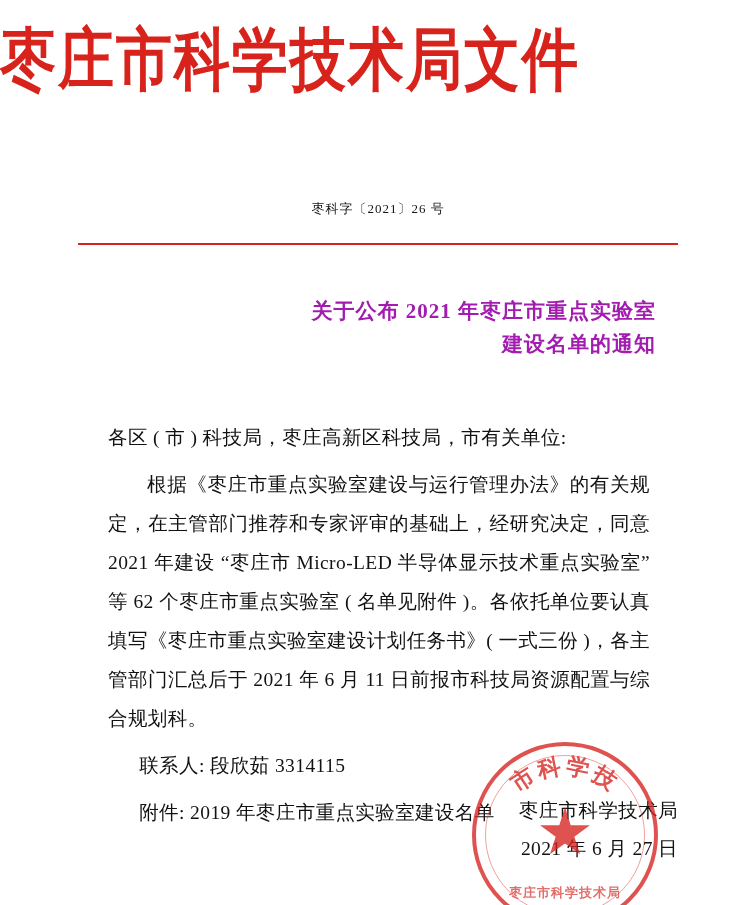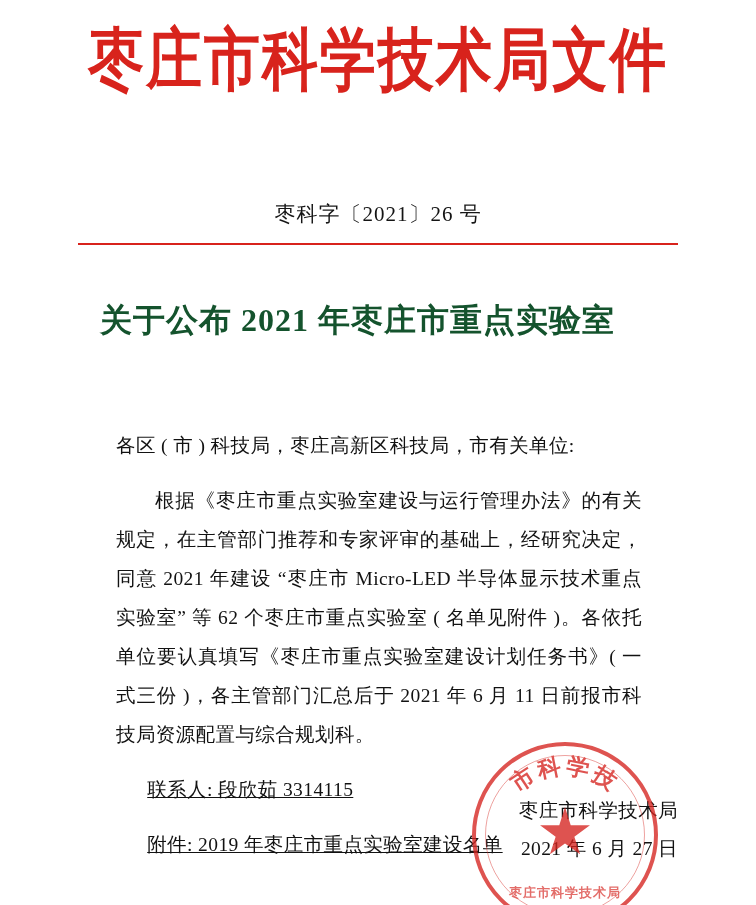--- a/index.html
+++ b/index.html
@@ -21,95 +21,94 @@
     width: 756px;
     height: 905px;
   }
 
   
   .masthead {
     position: absolute;
     top: 22px;
     left: 0;
     width: 756px;
-    text-align: center;
+    text-align: left;
   }
   .masthead-title {
     font-family: "Liberation Serif", "DejaVu Serif", serif;
     font-weight: bold;
     font-size: 56px;
     line-height: 1.12;
     letter-spacing: 2px;
     color: #d8231c;
     white-space: nowrap;
     transform: scaleY(1.22);
     transform-origin: center top;
   }
 
   
   .doc-number {
     position: absolute;
     top: 200px;
     left: 0;
     width: 756px;
     text-align: center;
-    font-size: 21px;
+    font-size: 13px;
     letter-spacing: 1px;
     color: #141414;
   }
 
   
   .red-rule {
     position: absolute;
     top: 243px;
     left: 78px;
     width: 600px;
     height: 2px;
     background: #d8231c;
   }
 
   
   .doc-title {
     position: absolute;
     top: 295px;
     left: 100px;
     width: 556px;
-    text-align: left;
-    font-size: 32px;
+    text-align: right;
+    font-size: 21px;
     font-weight: bold;
     line-height: 1.58;
     letter-spacing: 1px;
-    color: #14532d;
+    color: #a21caf;
   }
   .doc-title .line {
     display: block;
   }
 
   
   .body-block {
     position: absolute;
     top: 410px;
     left: 100px;
     width: 558px;
     font-size: 19.5px;
     line-height: 2.0;
     color: #121212;
     letter-spacing: 0.4px;
   }
   .body-block p {
-    margin: 16px;
+    margin: 8px;
     text-align: justify;
     text-justify: inter-ideograph;
   }
   .p-indent {
     text-indent: 2em;
   }
   .p-sign-indent {
     text-indent: 1.6em;
-    text-decoration: underline;
   }
 
   
   .signature {
     position: absolute;
     top: 792px;
     left: 0;
     width: 756px;
     text-align: right;
     padding-right: 78px;
@@ -182,20 +181,21 @@
   <div class="masthead">
     <div class="masthead-title">枣庄市科学技术局文件</div>
   </div>
 
   <div class="doc-number">枣科字〔2021〕26 号</div>
 
   <div class="red-rule"></div>
 
   <div class="doc-title">
     <span class="line">关于公布 2021 年枣庄市重点实验室</span>
+    <span class="line">建设名单的通知</span>
   </div>
 
   <div class="body-block">
     <p>各区 ( 市 ) 科技局，枣庄高新区科技局，市有关单位:</p>
     <p class="p-indent">根据《枣庄市重点实验室建设与运行管理办法》的有关规定，在主管部门推荐和专家评审的基础上，经研究决定，同意 2021 年建设 “枣庄市 Micro-LED 半导体显示技术重点实验室” 等 62 个枣庄市重点实验室 ( 名单见附件 )。各依托单位要认真填写《枣庄市重点实验室建设计划任务书》( 一式三份 )，各主管部门汇总后于 2021 年 6 月 11 日前报市科技局资源配置与综合规划科。</p>
     <p class="p-sign-indent">联系人:  段欣茹    3314115</p>
     <p class="p-sign-indent">附件: 2019 年枣庄市重点实验室建设名单</p>
   </div>
 
   <div class="signature">

